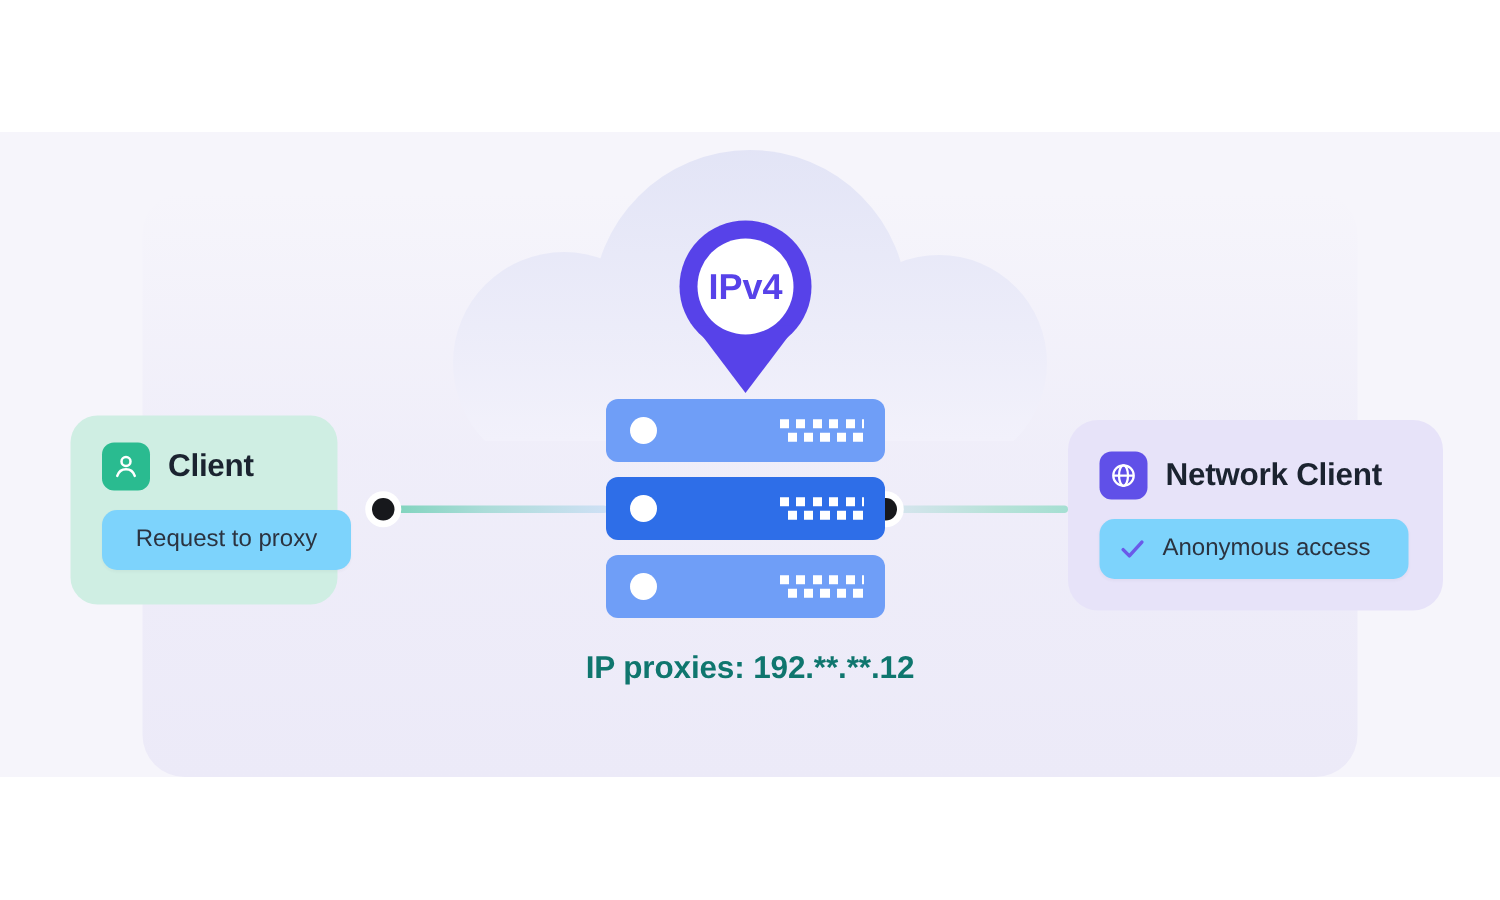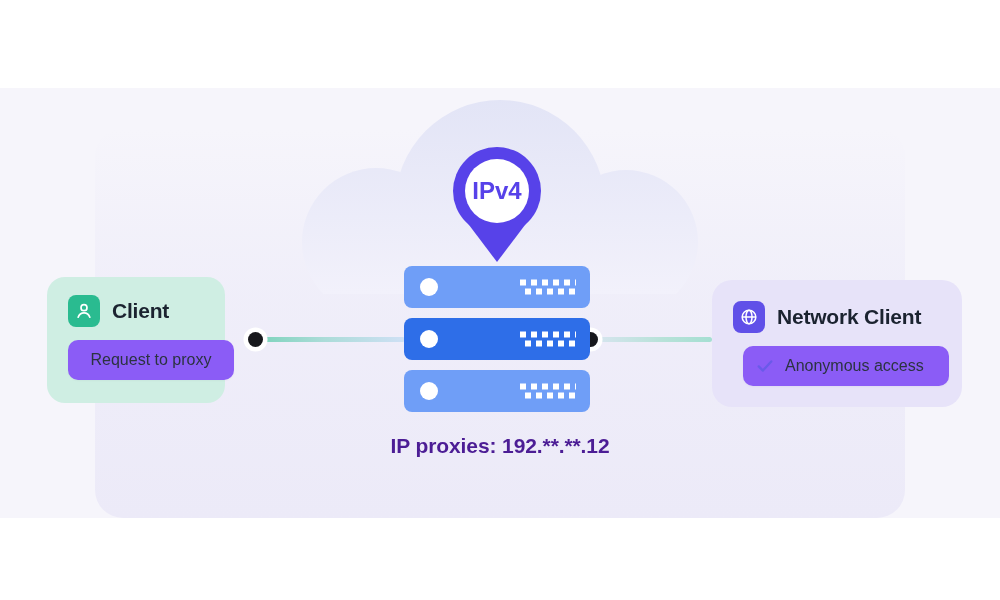--- a/index.html
+++ b/index.html
@@ -57,31 +57,31 @@
   .card{position:absolute;}
   .card.client{left:47px;top:277px;width:178px;height:126px;background:#cfeee3;border-radius:18px;}
   .card.target{left:712px;top:280px;width:250px;height:127px;background:#e7e3f9;border-radius:20px;}
   .card-head{position:absolute;left:21px;top:18px;display:flex;align-items:center;gap:12px;}
   .card.target .card-head{top:21px;}
   .chip{width:32px;height:32px;border-radius:8px;display:flex;align-items:center;justify-content:center;flex:0 0 auto;}
   .chip.green{background:#2abb90;}
   .chip.purple{background:#6050e8;}
   .card-title{font-size:21px;font-weight:700;color:#1b2330;letter-spacing:-0.2px;white-space:nowrap;}
   .subcard{
-    position:absolute;background:#8b5cf6;border-radius:10px;height:40px;
+    position:absolute;background:#7dd3fc;border-radius:10px;height:40px;
     display:flex;align-items:center;font-size:16px;font-weight:500;color:#2b3340;
     box-shadow:0 1px 2px rgba(40,40,80,0.04);white-space:nowrap;
   }
   .subcard.request{left:21px;top:63px;width:166px;justify-content:center;}
-  .subcard.access{left:21px;top:66px;width:206px;justify-content:flex-start;padding-left:12px;gap:10px;box-sizing:border-box;margin-left:10px;}
+  .subcard.access{left:21px;top:66px;width:206px;justify-content:flex-start;padding-left:12px;gap:10px;box-sizing:border-box;}
 
   
   .caption{
     position:absolute;left:0;top:434px;width:1000px;text-align:center;
-    font-size:21px;font-weight:600;color:#4c1d95;letter-spacing:-0.1px;
+    font-size:21px;font-weight:600;color:#0f766e;letter-spacing:-0.1px;
   }
 </style>
 </head>
 <body>
 
 <div class="panel"></div>
 <div class="inner-glow"></div>
 
 <svg class="cloud-svg" width="424" height="202" viewBox="0 0 424 202" aria-hidden="true">
   <defs>

